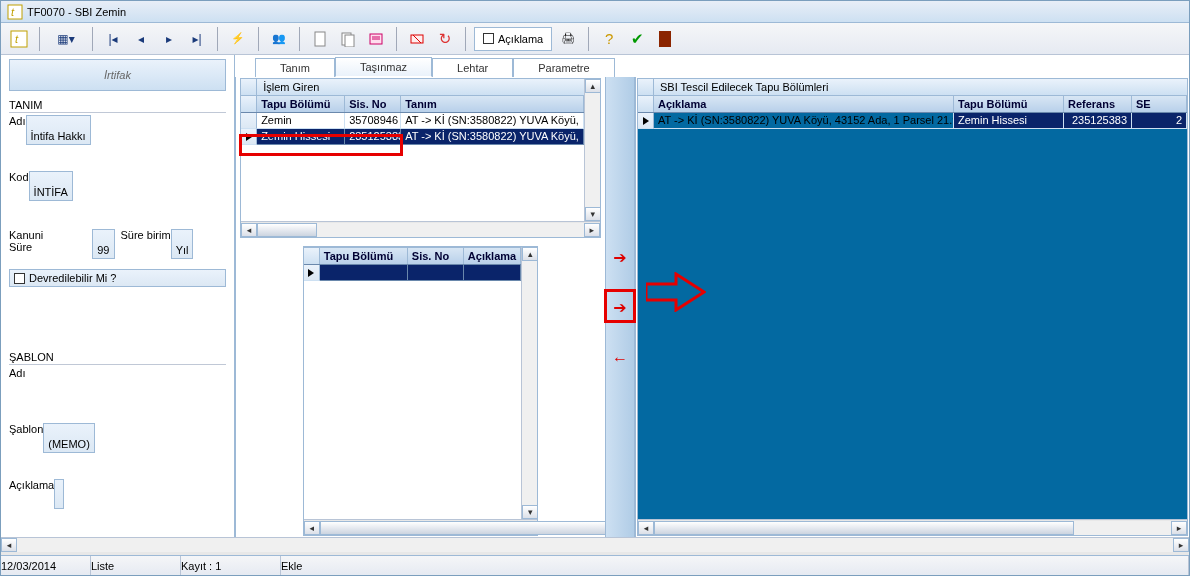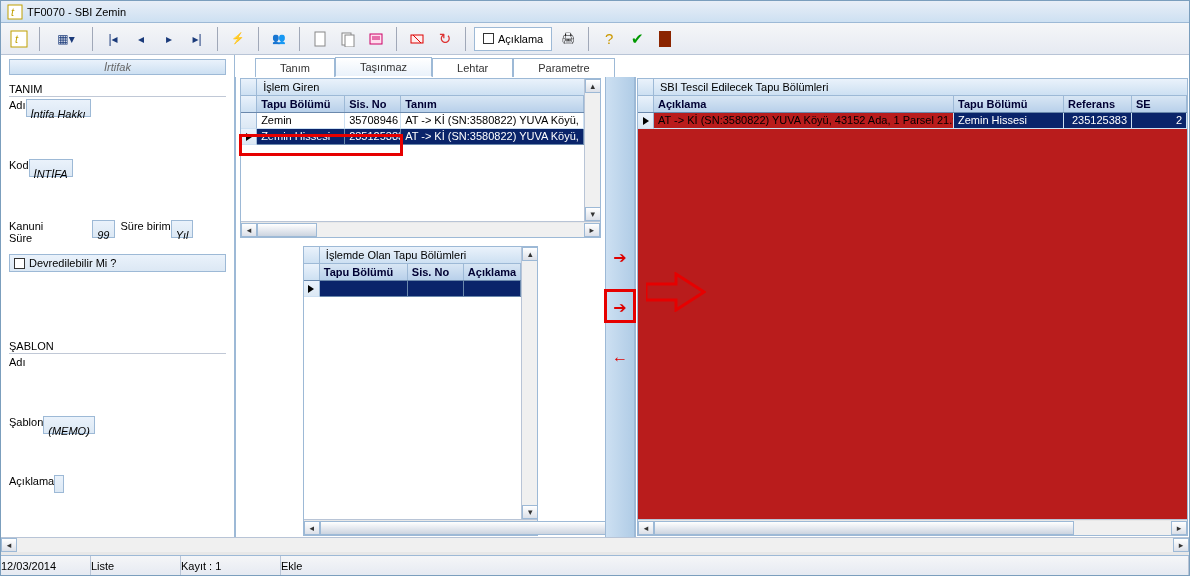--- a/index.html
+++ b/index.html
@@ -12,26 +12,26 @@
 
 .toolbar { background: linear-gradient(#f5f6f8, #e6eaf2); height: 32px; display: flex; align-items: center; padding: 0 6px; gap: 4px; border-bottom: 1px solid #b8c4d6; }
 .toolbar .sep { width: 1px; height: 24px; background: #a0a8b8; margin: 0 4px; }
 .toolbar-btn { width: 24px; height: 24px; border: 1px solid transparent; background: transparent; display: flex; align-items: center; justify-content: center; border-radius: 2px; cursor: pointer; }
 .toolbar-wide { width: auto; padding: 0 8px; height: 24px; border: 1px solid #9db9d6; background: #fff; display: flex; align-items: center; gap: 4px; cursor: pointer; }
 .nav-glyph { font-size: 12px; color: #1a3a7a; }
 
 .content { flex: 1; display: flex; min-height: 0; }
 
 .left-panel { width: 234px; background: #fff; border-right: 1px solid #9db9d6; padding: 4px 8px 4px 8px; display: flex; flex-direction: column; gap: 2px; overflow: hidden; }
-.panel-btn { background: linear-gradient(#eaf2fb, #cde0f2); border: 1px solid #9db9d6; height: 16px; display: flex; align-items: center; justify-content: center; color: #666; cursor: pointer; font-style: italic; }
+.panel-btn { background: linear-gradient(#eaf2fb, #cde0f2); border: 1px solid #9db9d6; height: 32px; display: flex; align-items: center; justify-content: center; color: #666; cursor: pointer; font-style: italic; }
 .fieldset-label { color: #000; font-size: 11px; margin-top: 6px; border-bottom: 1px solid #c0c8d6; padding-bottom: 1px; }
 .form-row { display: flex; gap: 6px; margin-top: 2px; }
 .form-col { display: flex; flex-direction: row; flex: 1; }
 .form-label { color: #000; font-size: 11px; }
-.form-input { background: linear-gradient(#eaf2fb, #dce8f4); border: 1px solid #9db9d6; height: 16px; padding: 8px 4px; color: #000; font-style: italic; }
+.form-input { background: linear-gradient(#eaf2fb, #dce8f4); border: 1px solid #9db9d6; height: 16px; padding: 14px 4px; color: #000; }
 .form-input.num { text-align: left; margin-left: 48px; }
 .checkbox-row { display: flex; align-items: center; gap: 4px; border: 1px solid #9db9d6; background: linear-gradient(#eaf2fb, #dce8f4); height: 18px; padding: 0 4px; margin-top: 8px; }
 .checkbox { width: 11px; height: 11px; border: 1px solid #333; background: #fff; }
 
 .middle-panel { flex: 1; display: flex; flex-direction: column; min-width: 0; }
 .tabbar { display: flex; height: 22px; align-items: flex-end; padding-left: 20px; gap: 0; }
 .tab { background: #fff; border: 1px solid #9db9d6; border-bottom: none; padding: 3px 24px; color: #333; cursor: pointer; }
 .tab.active { background: linear-gradient(#fff, #eaf2fb); border-bottom: 1px solid #fff; }
 .middle-body { flex: 1; display: flex; min-height: 0; }
 
@@ -61,21 +61,21 @@
 .splitter-h { height: 6px; background: linear-gradient(#cde0f2,#9db9d6); cursor: row-resize; border-top:1px solid #9db9d6; border-bottom:1px solid #9db9d6; }
 
 .transfer-col { width: 30px; background: linear-gradient(to right,#cde0f2,#b0cce6); display:flex; flex-direction:column; align-items:center; justify-content:center; gap:30px; border-left:1px solid #9db9d6; border-right:1px solid #9db9d6; position:relative; }
 .arrow-btn { width:20px; height:20px; display:flex; align-items:center; justify-content:center; cursor:pointer; }
 .arrow-right { color:#d00; font-size:16px; }
 .arrow-left { color:#d00; font-size:16px; }
 .tred-box { position:absolute; border:3px solid #e60000; }
 .big-arrow { position:absolute; left:40px; top:195px; }
 
 .right-panel { flex: 1.3; display:flex; flex-direction:column; border-left:1px solid #9db9d6; }
-.right-grid { flex:1; display:flex; flex-direction:column; margin:1px; border:1px solid #9db9d6; background:#b91c1c; }
+.right-grid { flex:1; display:flex; flex-direction:column; margin:1px; border:1px solid #9db9d6; background:#0369a1; }
 
 .statusbar { height: 20px; background: linear-gradient(#f5f6f8,#e6eaf2); border-top:1px solid #9db9d6; display:flex; align-items:center; }
 .status-cell { border-right:1px solid #b8c4d6; padding: 0 0; height:100%; display:flex; align-items:center; }
 
 .global-hsb { height:18px; background:#e8e8e8; border-top:1px solid #b8c4d6; display:flex; }
 </style>
 </head>
 <body>
 
 <div class="window">
@@ -271,21 +271,20 @@
               </div>
           </div>
 
           <div class="splitter-h"></div>
 
           <div class="grid-zone">
             <div style="flex:1; display:flex; min-height:0">
               <div style="flex:1; display:flex; flex-direction:column">
                 <div class="grid-title-row">
                   <div class="grid-gutter"></div>
-                  <div class="grid-title">İşlemde Olan Tapu Bölümleri</div>
                 </div>
                 <div class="grid-header">
                   <div class="grid-gutter"></div>
                   <div class="gh-cell" style="width:88px">Tapu Bölümü</div>
                   <div class="gh-cell" style="width:56px">Sis. No</div>
                   <div class="gh-cell" style="flex:1">Açıklama</div>
                 </div>
                 <div class="grid-rows">
                   <div class="g-row sel">
                     <div class="g-gutter active"></div>

